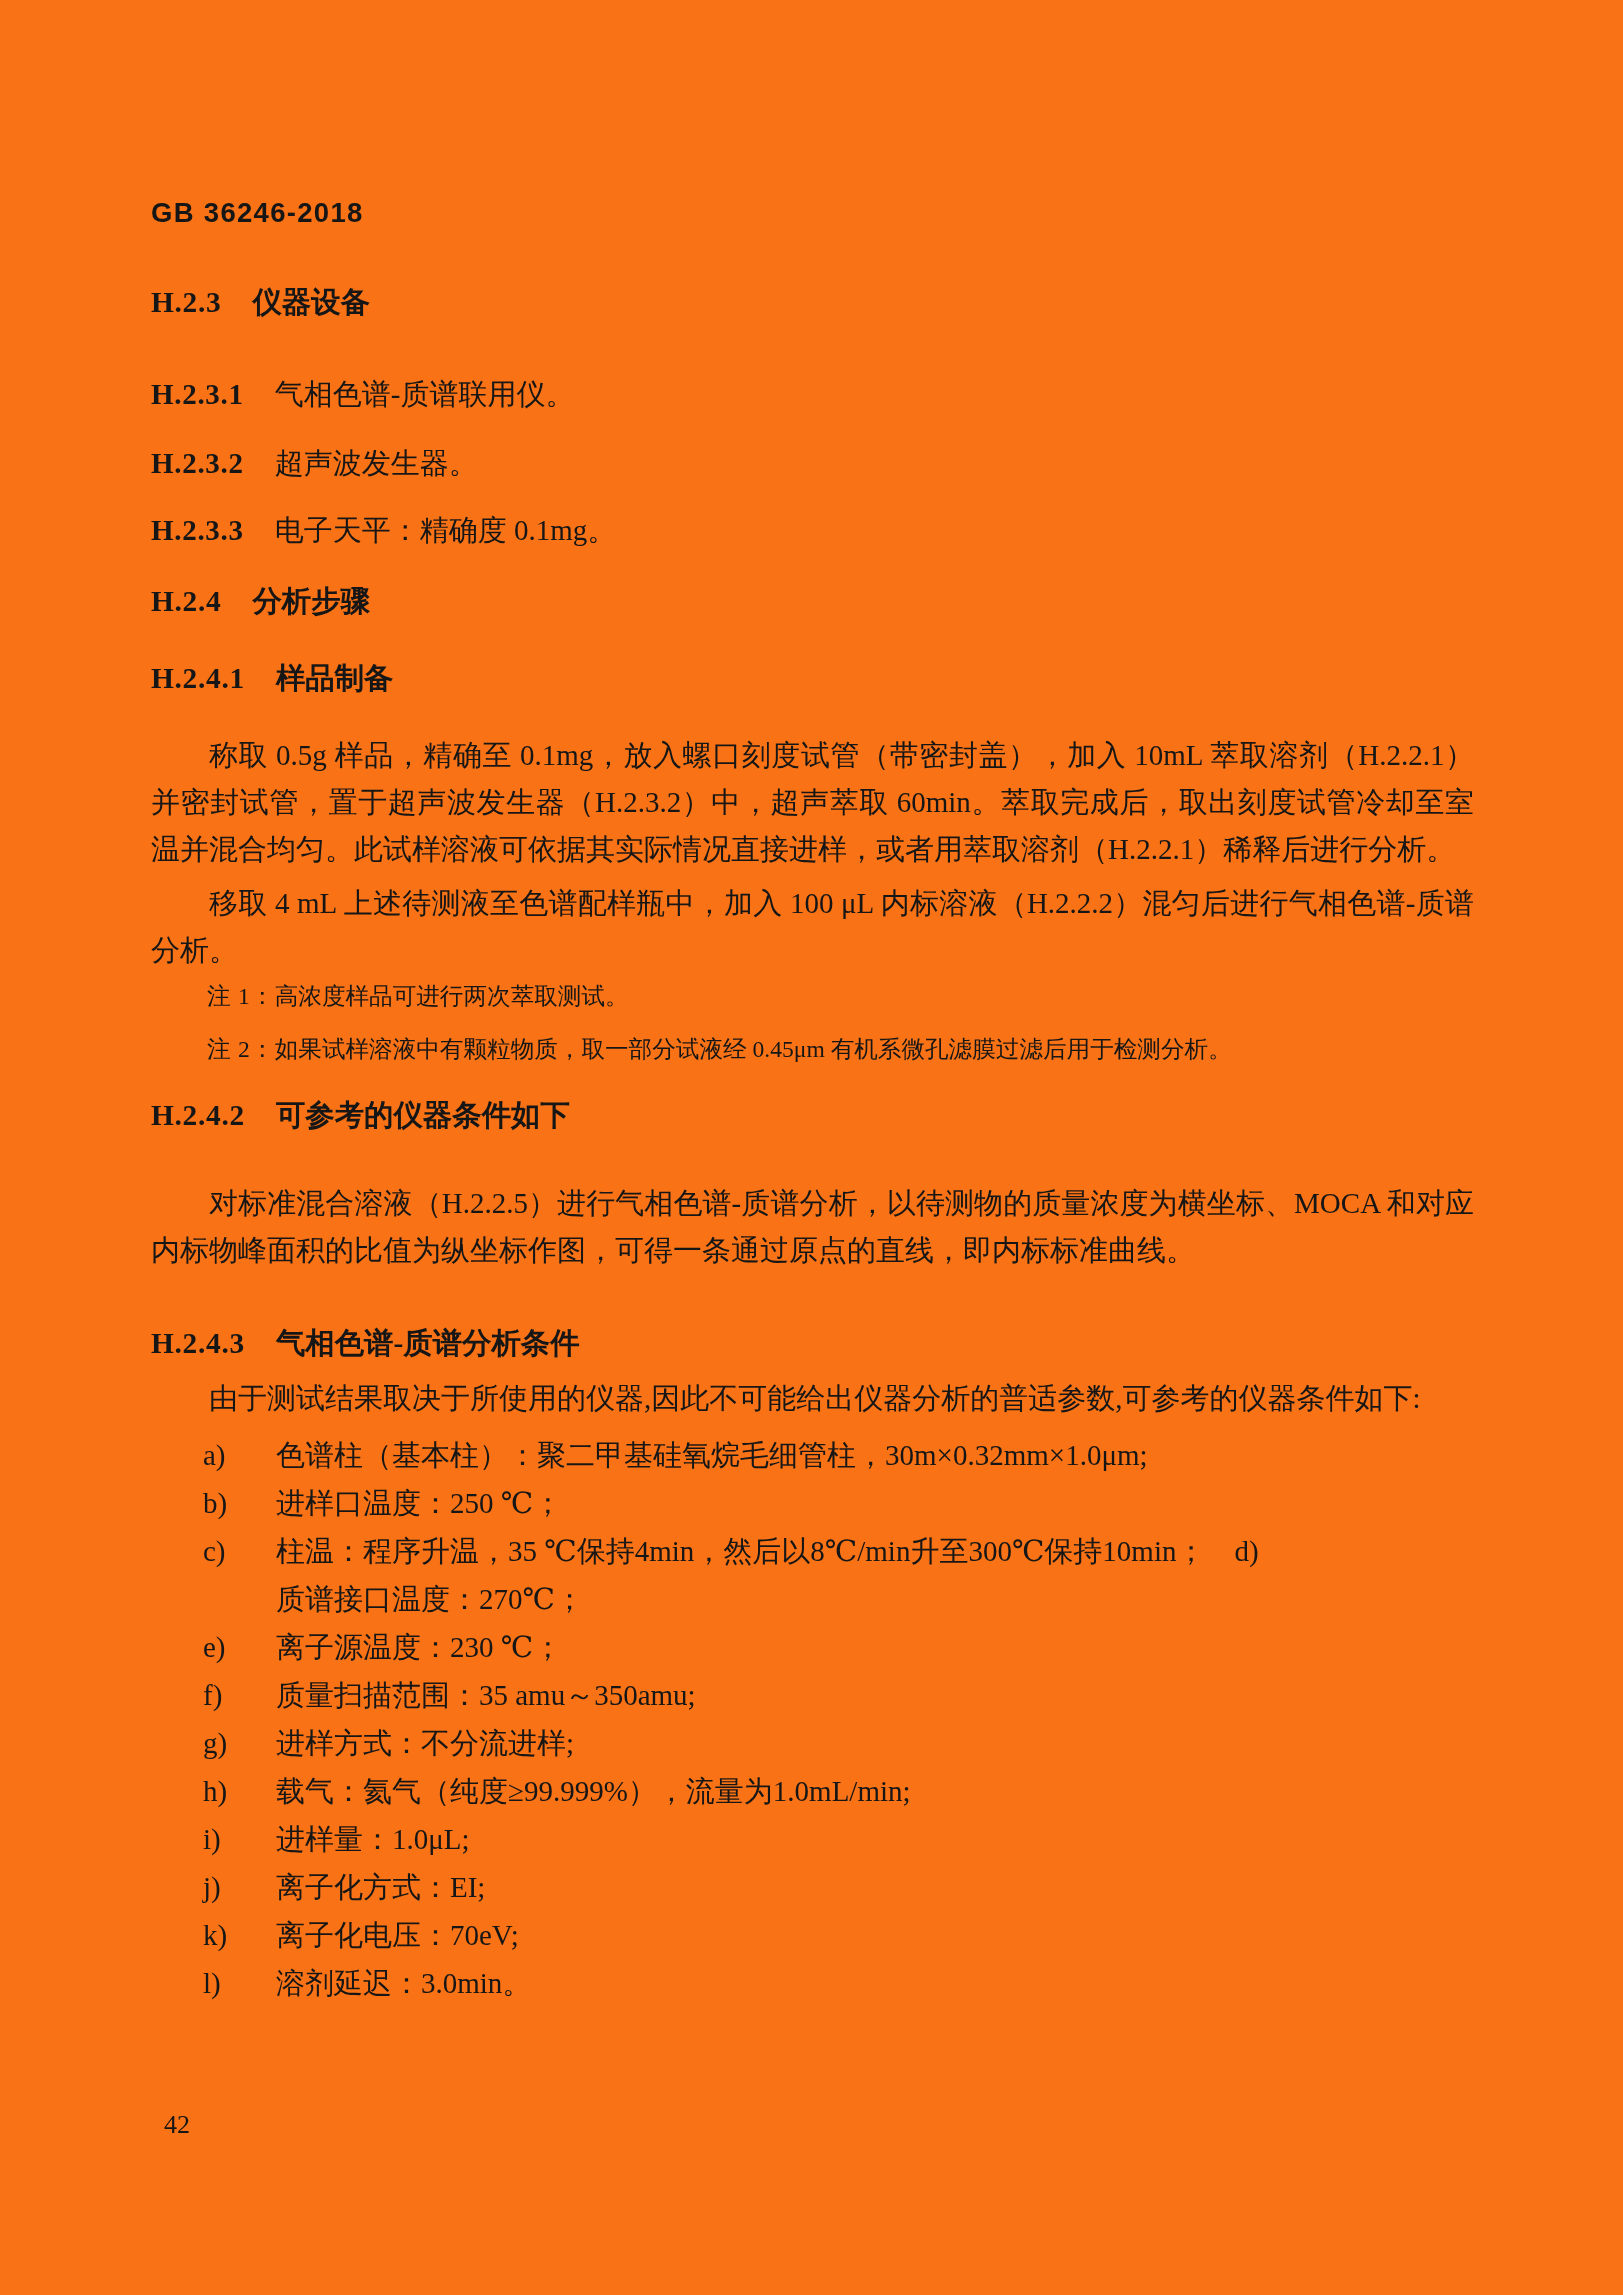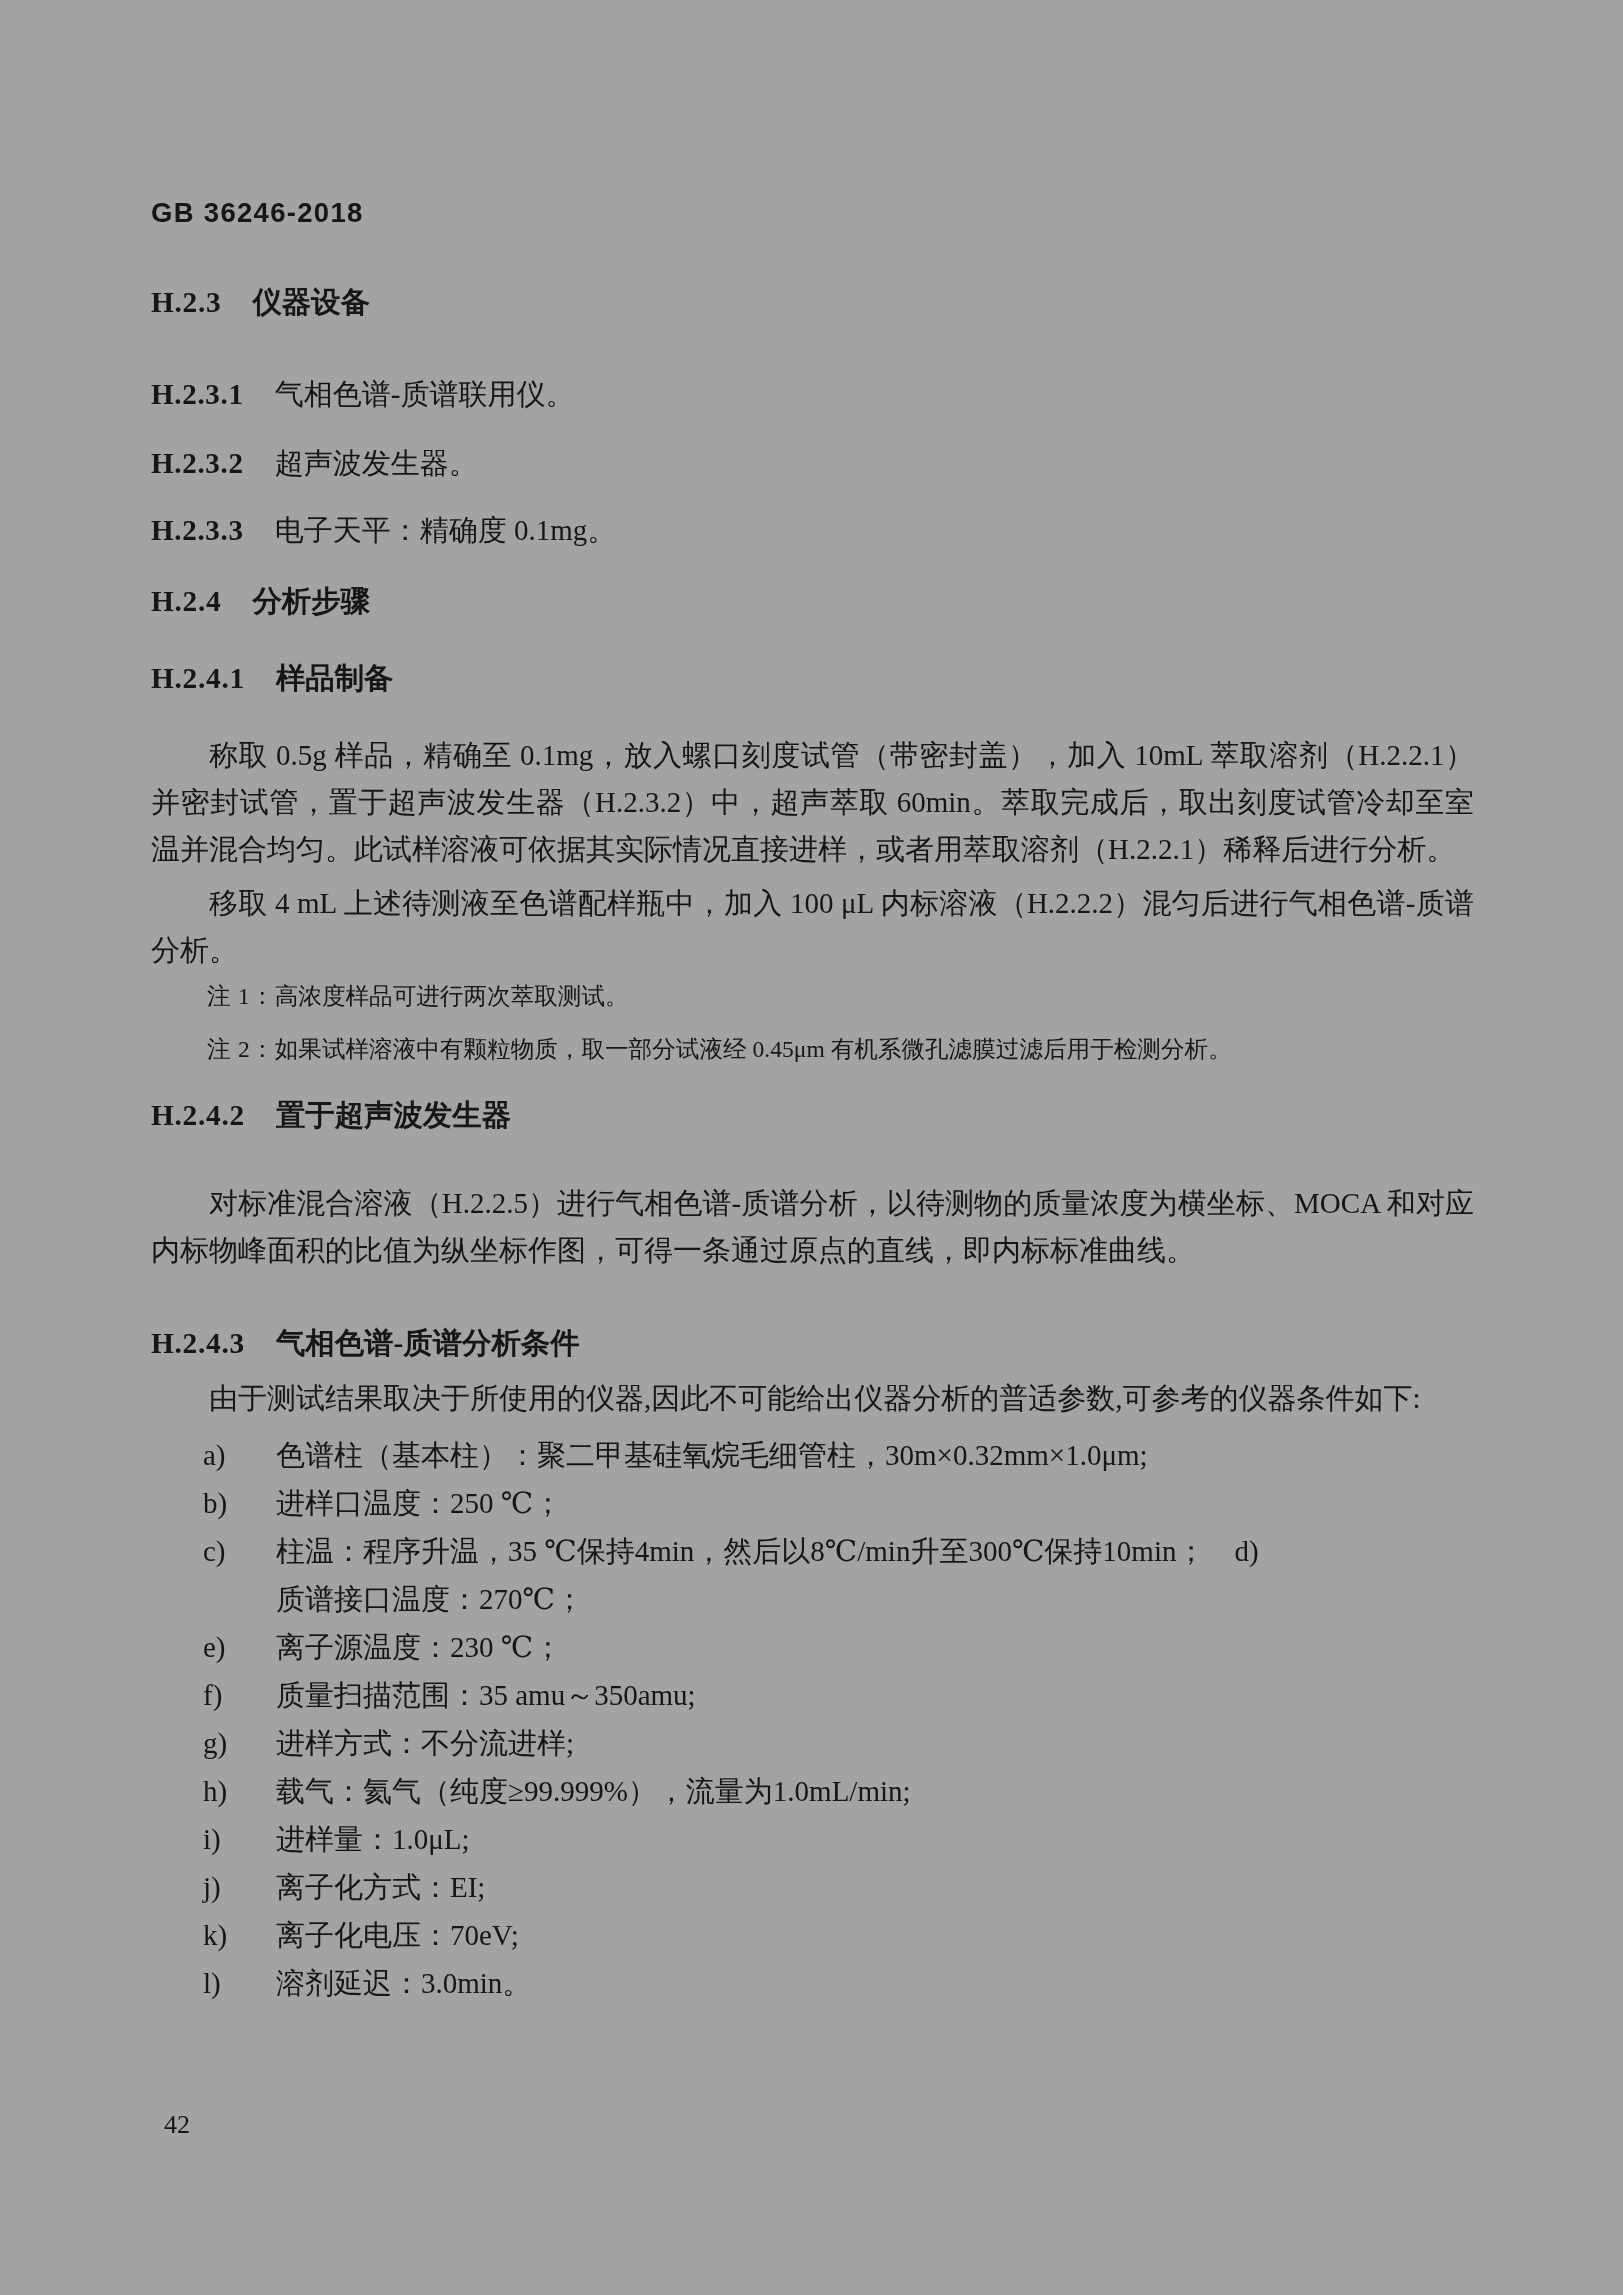--- a/index.html
+++ b/index.html
@@ -5,21 +5,21 @@
   html, body {
     margin: 0;
     padding: 0;
     background: #ffffff;
   }
   .page {
     position: relative;
     width: 1623px;
     height: 2295px;
     margin: 0 auto;
-    background: #a3a3a3;
+    background: #f97316;
     color: #161616;
     font-family: "Liberation Serif", "DejaVu Serif", serif;
     box-sizing: border-box;
     padding: 0 149px 0 151px;
     overflow: hidden;
   }
   .doc-header {
     margin-top: 196px;
     font-family: "Liberation Sans", "DejaVu Sans", sans-serif;
     font-weight: 700;
@@ -132,21 +132,21 @@
 
   <div class="note mt-note1">
     <span class="note-label">注 1：</span><span class="note-text">高浓度样品可进行两次萃取测试。</span>
   </div>
 
   <div class="note mt-note2">
     <span class="note-label">注 2：</span><span class="note-text">如果试样溶液中有颗粒物质，取一部分试液经 0.45μm 有机系微孔滤膜过滤后用于检测分析。</span>
   </div>
 
   <div class="clause-heading mt-h242">
-    <span class="clause-num">H.2.4.2</span><span class="clause-title">置于超声波发生器</span>
+    <span class="clause-num">H.2.4.2</span><span class="clause-title">可参考的仪器条件如下</span>
   </div>
 
   <div class="para mt-curve">对标准混合溶液（H.2.2.5）进行气相色谱-质谱分析，以待测物的质量浓度为横坐标、MOCA 和对应内标物峰面积的比值为纵坐标作图，可得一条通过原点的直线，即内标标准曲线。</div>
 
   <div class="clause-heading mt-h243">
     <span class="clause-num">H.2.4.3</span><span class="clause-title">气相色谱-质谱分析条件</span>
   </div>
 
   <div class="para mt-intro">由于测试结果取决于所使用的仪器,因此不可能给出仪器分析的普适参数,可参考的仪器条件如下:</div>
 

